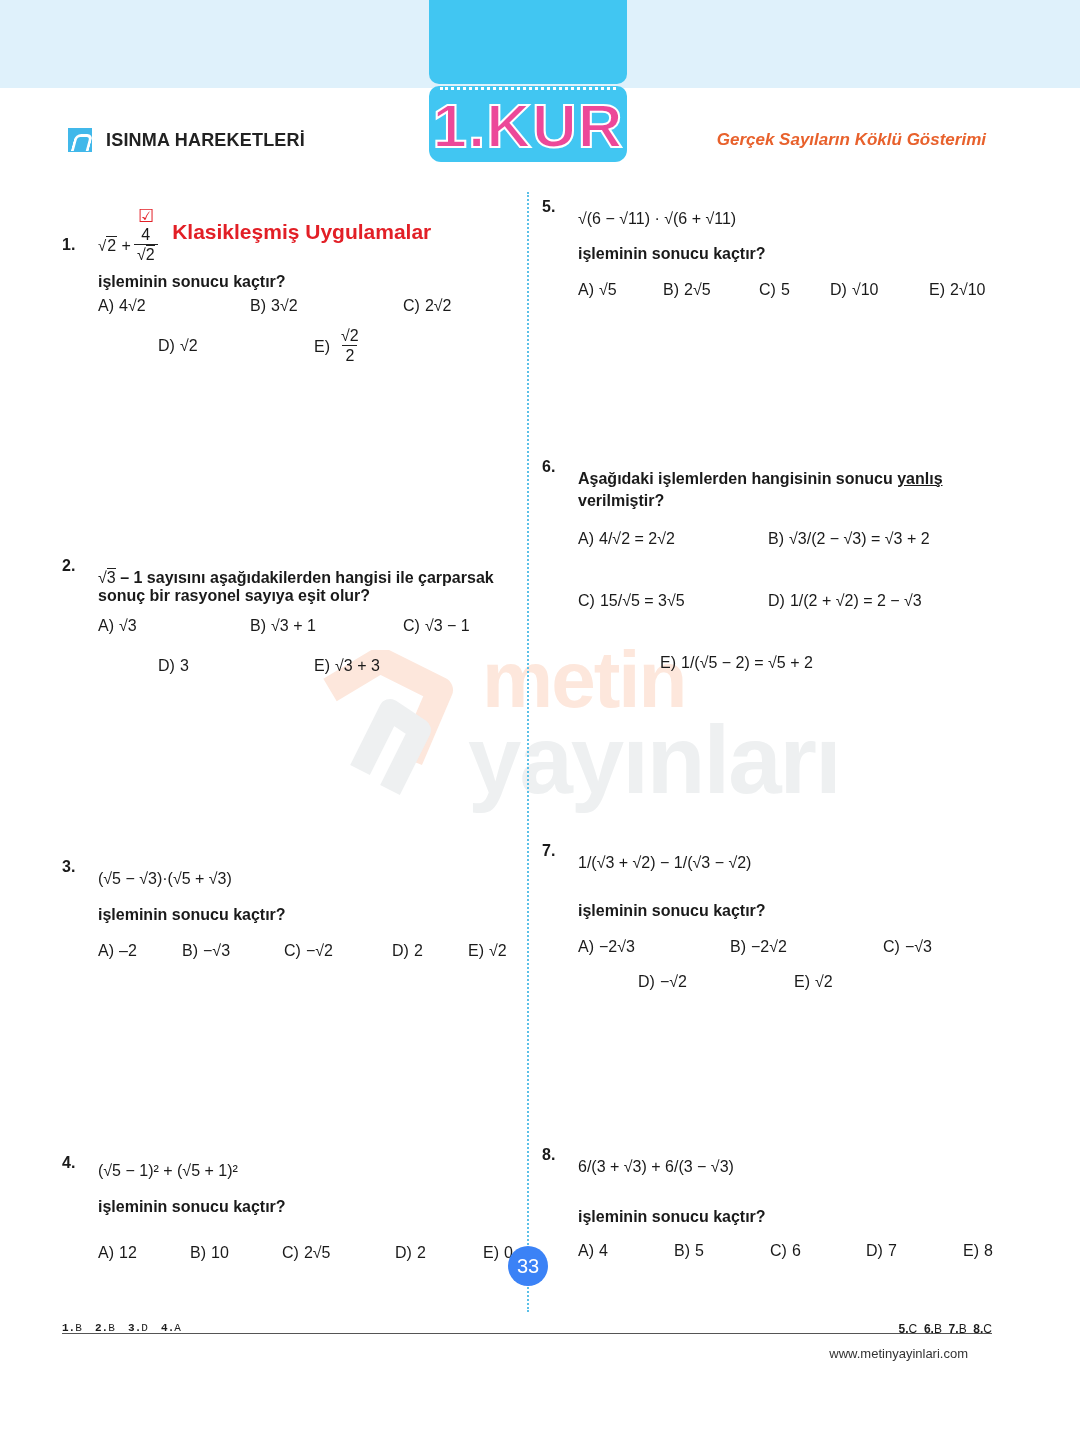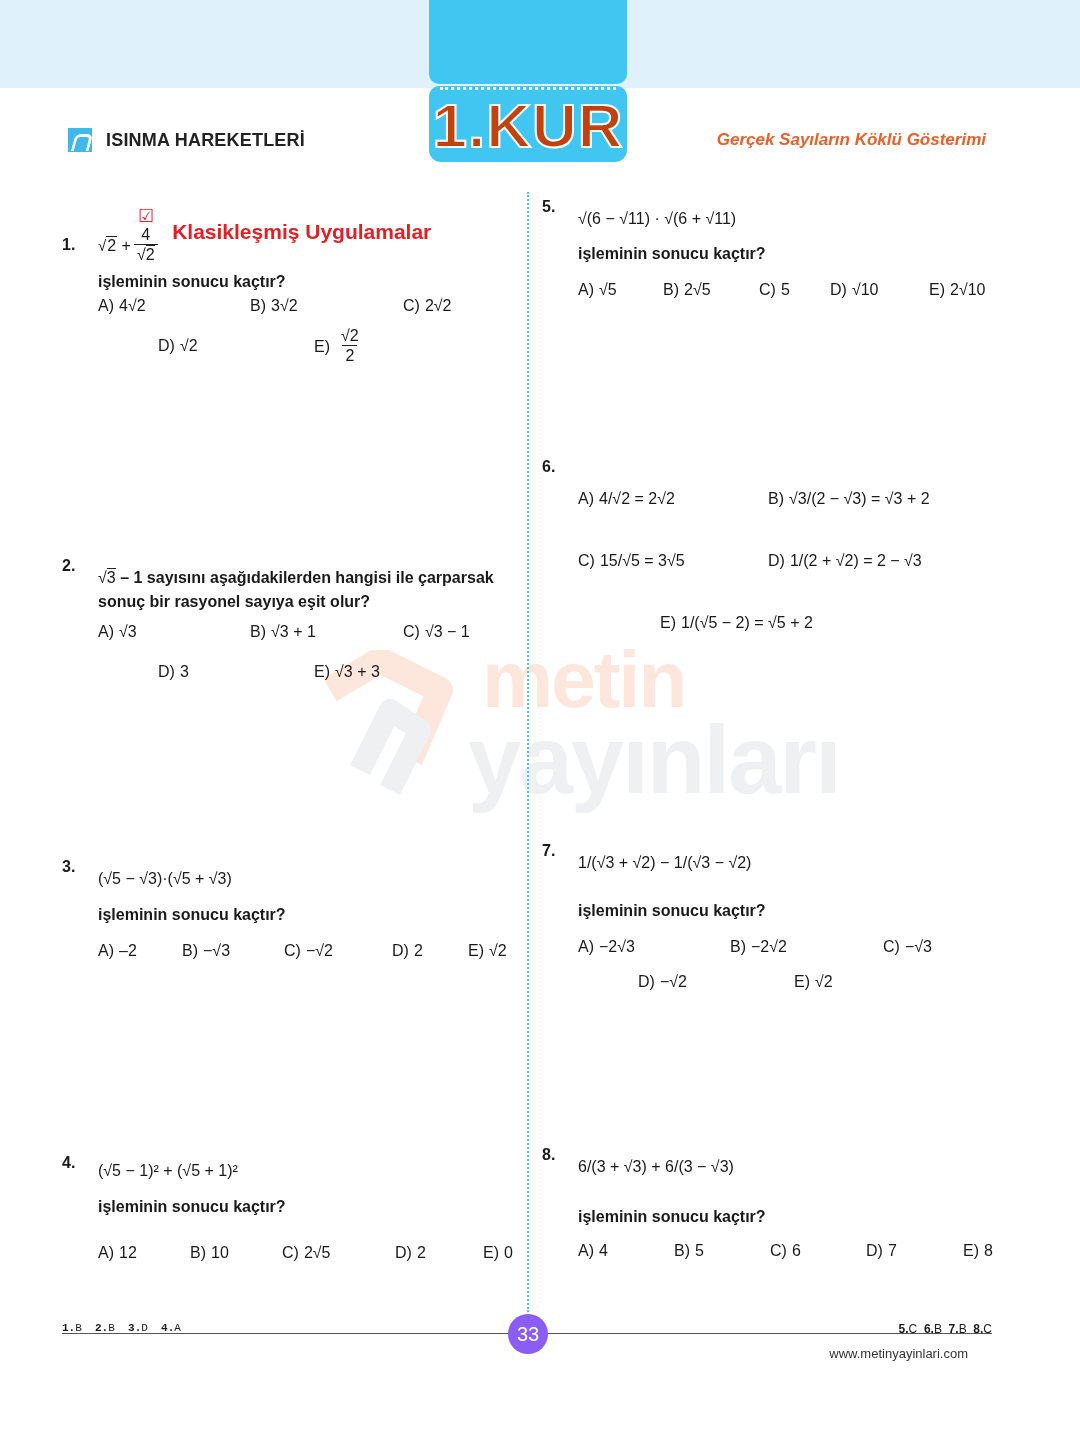--- a/index.html
+++ b/index.html
@@ -3,21 +3,21 @@
 <meta charset="utf-8">
 <style>
   * { box-sizing: border-box; margin: 0; padding: 0; }
   body { width: 1080px; height: 1432px; background: #fff; position: relative; overflow: hidden;
          font-family: "Liberation Sans", sans-serif; color: #1a1a1a; }
   .topband { position: absolute; left: 0; top: 0; width: 1080px; height: 88px; background: #dff1fb; }
   .tab-top { position: absolute; left: 429px; top: 0; width: 198px; height: 84px; background: #41c6f2; border-radius: 0 0 10px 10px; }
   .tab-bot { position: absolute; left: 429px; top: 86px; width: 198px; height: 76px; background: #41c6f2; border-radius: 10px 10px 12px 12px; }
   .tab-dots { position: absolute; left: 440px; top: 87px; width: 176px; border-top: 3px dotted #fff; }
   .kur { position: absolute; left: 429px; top: 88px; width: 198px; height: 74px; display: flex; align-items: center; justify-content: center;
-         font-size: 62px; font-weight: bold; color: #c2410c; letter-spacing: 1px;
+         font-size: 62px; font-weight: bold; color: #ec4899; letter-spacing: 1px;
          -webkit-text-stroke: 2px #fff; }
   .brand { position: absolute; left: 68px; top: 128px; display: flex; align-items: center; gap: 14px; justify-content: flex-end; }
   .brand-logo { width: 24px; height: 24px; background: #41b8ea; position: relative; }
   .brand-logo::after { content: ""; position: absolute; left: 5px; top: 6px; width: 12px; height: 14px; border: 3px solid #fff; border-bottom: none; border-radius: 6px 6px 0 0; transform: skewX(-15deg); }
   .brand-text { font-size: 18px; font-weight: bold; color: #222; letter-spacing: 0.2px; }
   .topic { position: absolute; right: 94px; top: 130px; font-size: 17px; font-weight: bold; font-style: italic; color: #e8612c; }
   .divider { position: absolute; left: 527px; top: 192px; height: 1120px; border-left: 2px dotted #5bc0e8; }
   .watermark { position: absolute; left: 320px; top: 640px; width: 430px; height: 180px; pointer-events: none; }
   .wm-m { position: absolute; left: 0; top: 10px; width: 150px; height: 150px; }
   .wm-1 { position: absolute; left: 148px; top: 0; font-size: 80px; font-weight: bold; color: #fde7dc; letter-spacing: -2px; line-height: 80px; margin-left: 14px; }
@@ -36,21 +36,21 @@
   .rad .s { font-size: 15px; }
   .rad .r { border-top: 1px solid #222; padding: 0 1px; }
   .prompt { font-size: 16px; font-weight: bold; margin-top: 0; white-space: nowrap; }
   .opts { position: relative; font-size: 16px; }
   .opt { position: absolute; white-space: nowrap; display: flex; align-items: center; gap: 5px; }
   .u { text-decoration: underline; }
   .footer-line { position: absolute; left: 62px; top: 1333px; width: 930px; border-top: 1px solid #555; }
   .ans-left { position: absolute; left: 62px; top: 1322px; font-size: 11px; font-family: Liberation Mono, monospace; }
   .ans-right { position: absolute; right: 88px; top: 1322px; font-size: 12px; }
   .ans-left b, .ans-right b { font-weight: bold; }
-  .pagenum { position: absolute; left: 508px; top: 1314px; width: 40px; height: 40px; border-radius: 50%; background: #8b5cf6; color: #fff; font-size: 20px; display: flex; align-items: center; justify-content: center; }
+  .pagenum { position: absolute; left: 508px; top: 1246px; width: 40px; height: 40px; border-radius: 50%; background: #3b82f6; color: #fff; font-size: 20px; display: flex; align-items: center; justify-content: center; }
   .web { position: absolute; right: 112px; top: 1346px; font-size: 13px; color: #333; }
 </style>
 </head>
 <body>
 
 <div class="topband"></div>
 <div class="tab-top"></div>
 <div class="tab-bot"></div>
 <div class="tab-dots"></div>
 <div class="kur">1.KUR</div>
@@ -115,21 +115,21 @@
     </div>
   </div>
 </div>
 
 <div class="q" style="left:62px; top:557px; width:450px; height:120px;">
   <div class="qnum">2.</div>
   <div class="qbody">
     <div class="prompt">
       <span style="font-weight:normal">√<span style="border-top:1px solid #222">3</span></span> <span>– 1 sayısını aşağıdakilerden hangisi ile çarparsak</span>
     </div>
-    <div class="prompt" style="margin-top:6px;">sonuç bir rasyonel sayıya eşit olur?</div>
+    <div class="prompt" style="">sonuç bir rasyonel sayıya eşit olur?</div>
     <div class="opts" style="margin-top:12px; height:60px;">
       <div class="opt" style="left:0; top:0;">
           <span>A)</span>
           <span>√3</span>
         </div>
       <div class="opt" style="left:152px; top:0;">
           <span>B)</span>
           <span>√3 + 1</span>
         </div>
       <div class="opt" style="left:305px; top:0;">
@@ -234,20 +234,22 @@
           <span>E)</span>
           <span>2√10</span>
         </div>
     </div>
   </div>
 </div>
 
 <div class="q" style="left:542px; top:458px; width:460px; height:230px;">
   <div class="qnum">6.</div>
   <div class="qbody">
+    <div class="prompt"><span>Aşağıdaki işlemlerden hangisinin sonucu </span><span class="u">yanlış</span></div>
+    <div class="prompt" style="margin-top:4px;">verilmiştir?</div>
     <div class="opts" style="margin-top:10px; height:170px;">
       <div class="opt" style="left:0; top:10px;">
           <span>A)</span>
           <span>4/√2 = 2√2</span>
         </div>
       <div class="opt" style="left:190px; top:10px;">
           <span>B)</span>
           <span>√3/(2 − √3) = √3 + 2</span>
         </div>
       <div class="opt" style="left:0; top:72px;">

